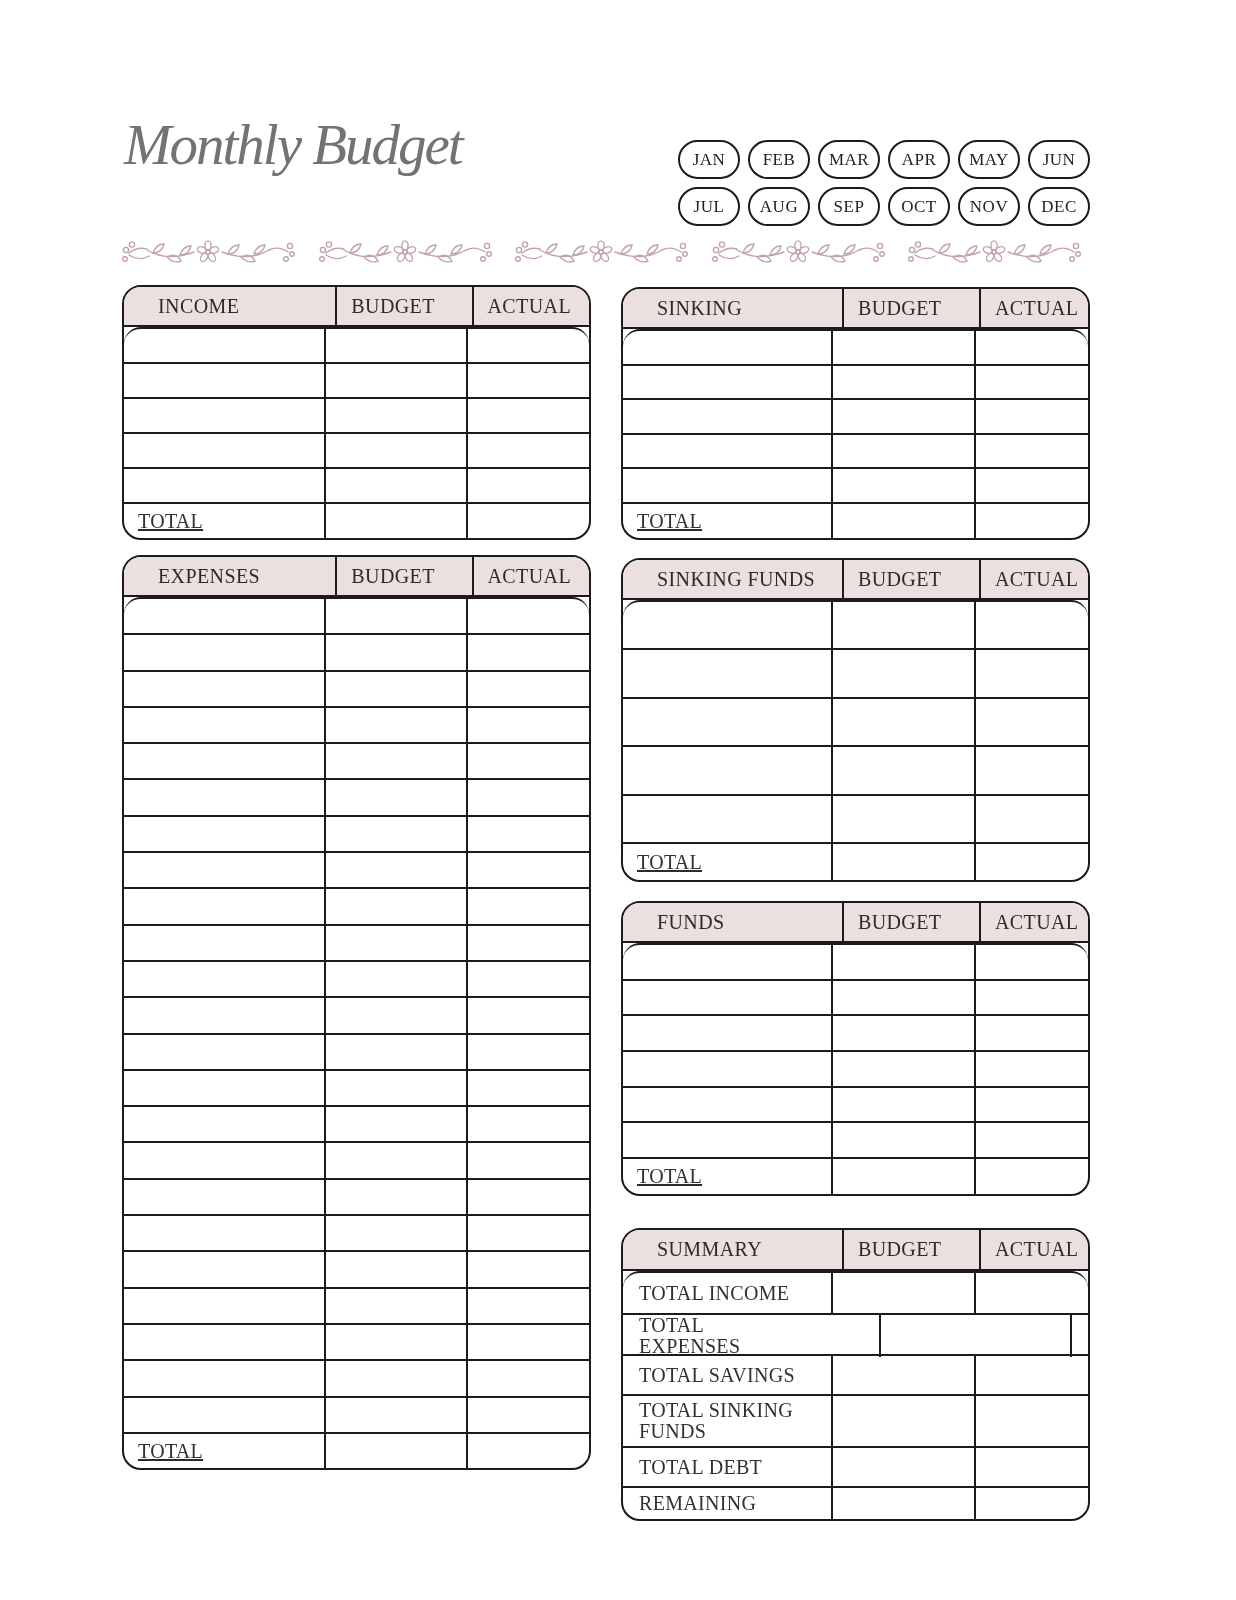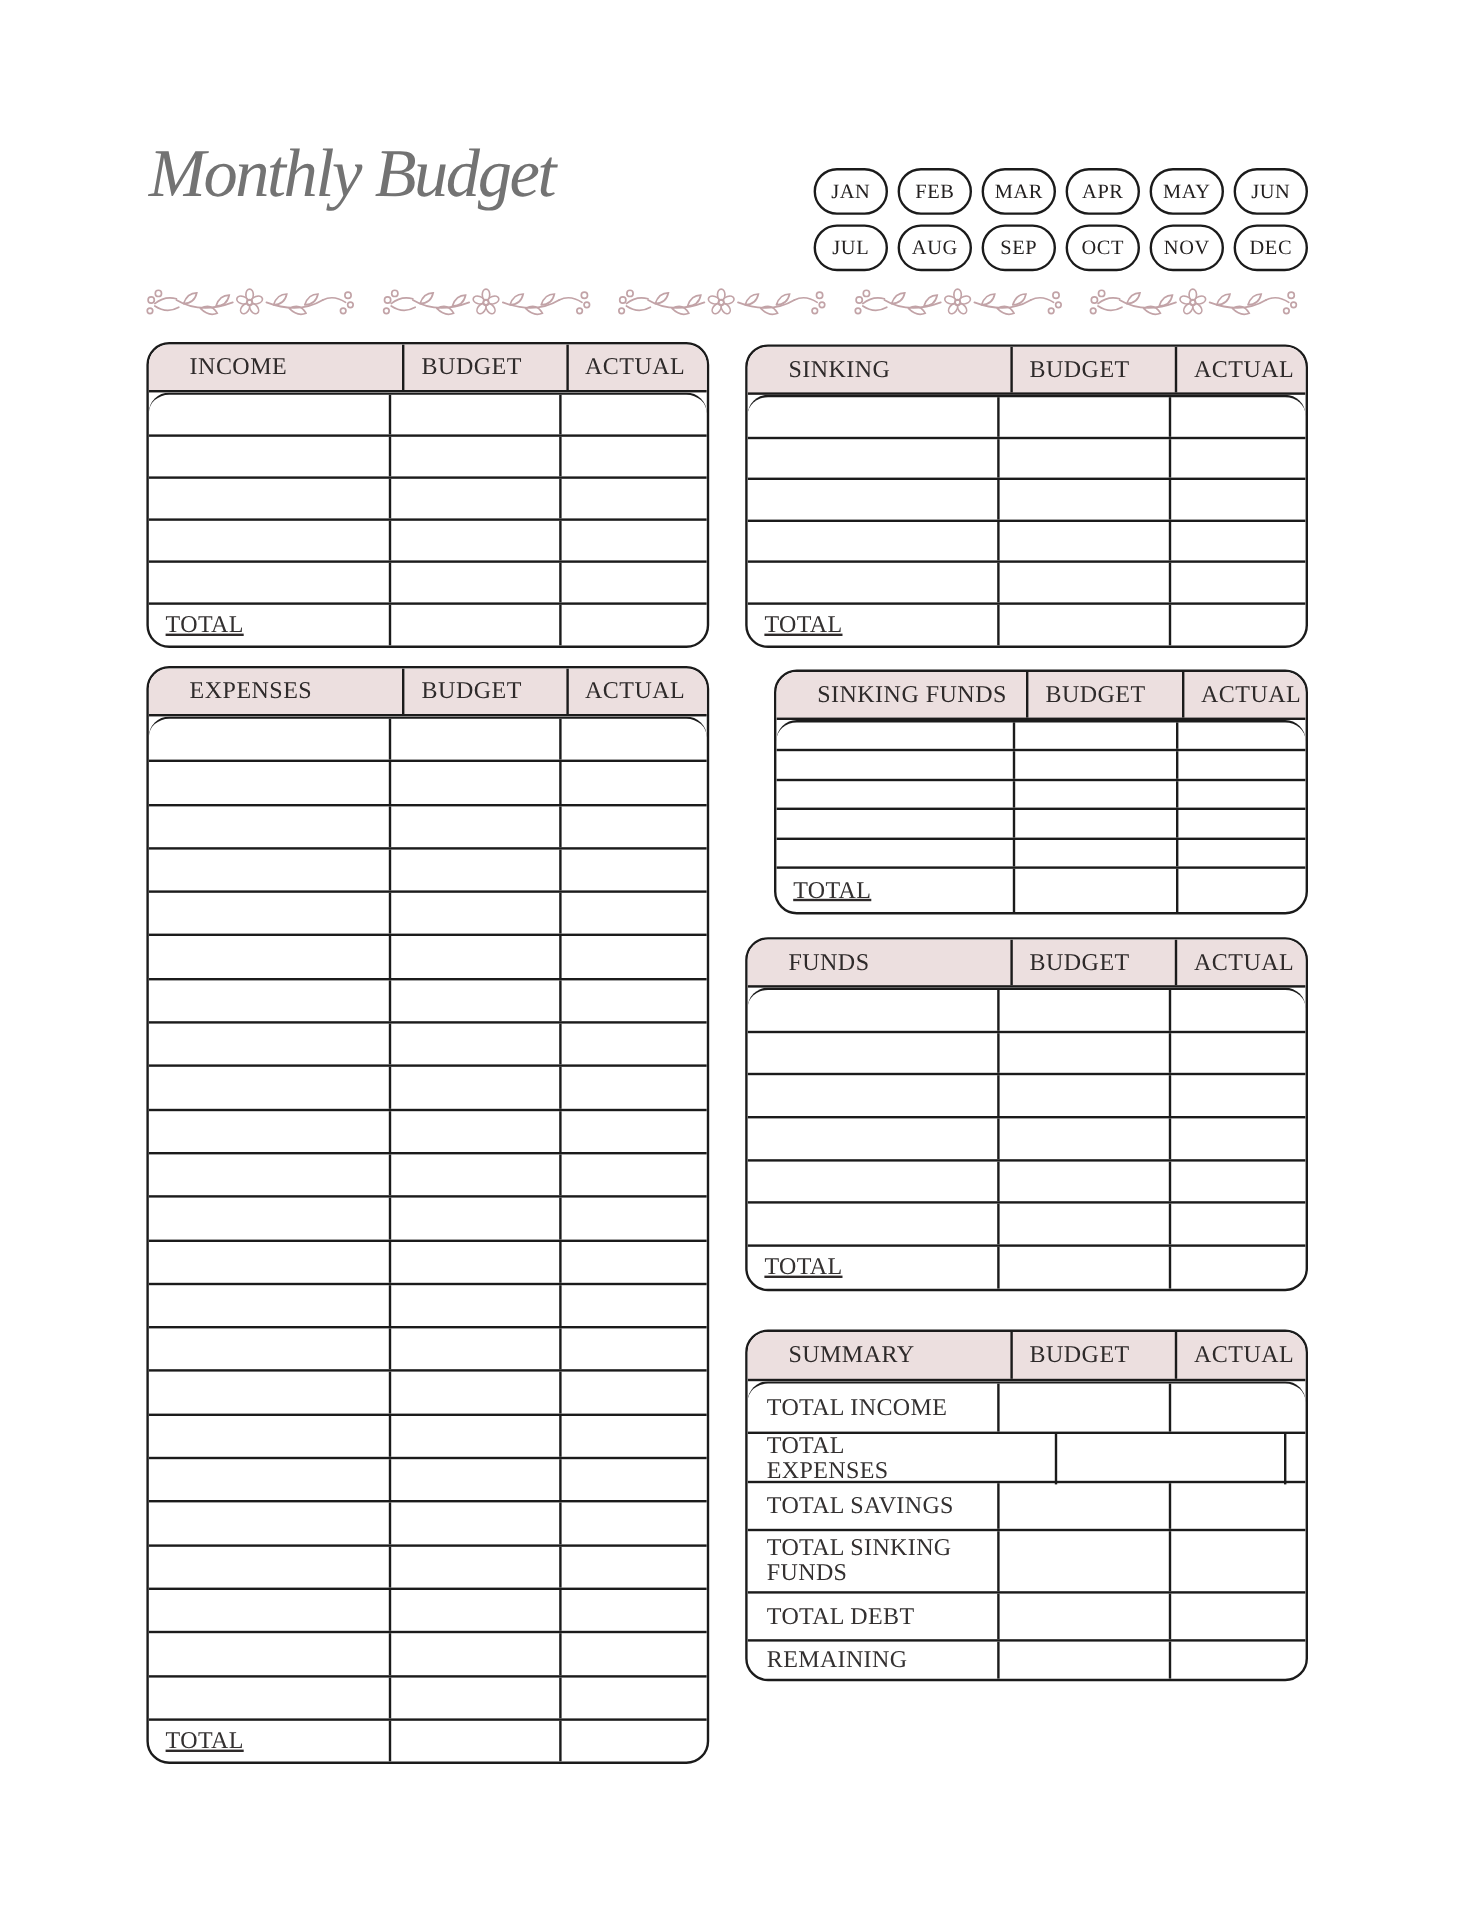--- a/index.html
+++ b/index.html
@@ -69,21 +69,21 @@
   .lcols .thead, .lcols .trow { grid-template-columns:43% 30.6% 26.4%; }
   .rcols .thead, .rcols .trow, .rcols .srow { grid-template-columns:44.7% 30.8% 24.5%; }
 
   
   .t-income   { height:255px; }
   .t-income .trow.total { height:36px; }
   .t-expenses { height:915px; margin-top:15px; }
   .t-expenses .trow.total { height:36px; }
   .t-savings  { height:253px; margin-top:2px; }
   .t-savings .trow.total { height:36px; }
-  .t-sinking  { height:204px; margin-top:18px;margin-left:24px; }
+  .t-sinking  { height:324px; margin-top:18px; }
   .t-sinking .trow.total { height:38px; }
   .t-debt     { height:295px; margin-top:19px; }
   .t-debt .trow.total { height:37px; }
   .t-summary  { height:293px; margin-top:32px; }
   .t-summary .thead { height:41px; }
 
   
   .srow { display:grid; }
   .srow + .srow { border-top:2px solid var(--border-color,#1b1b1b); }
   .t-summary .srow:nth-child(1){ height:40px; }

